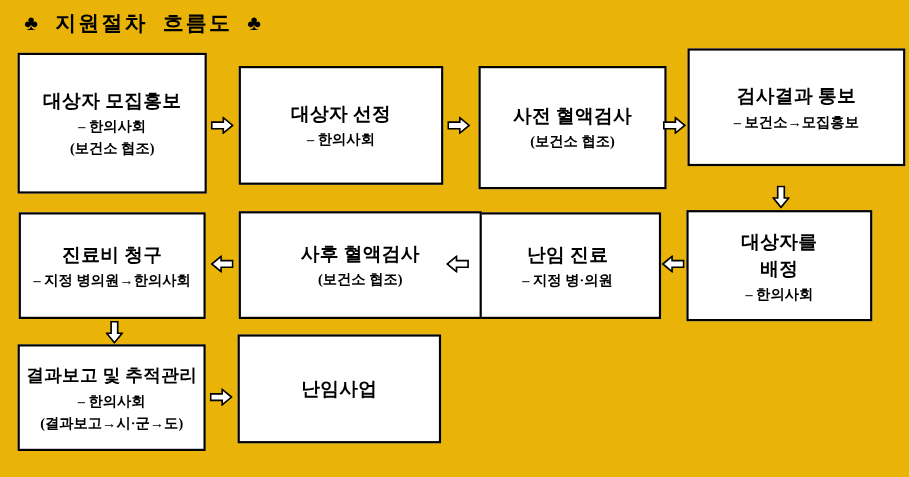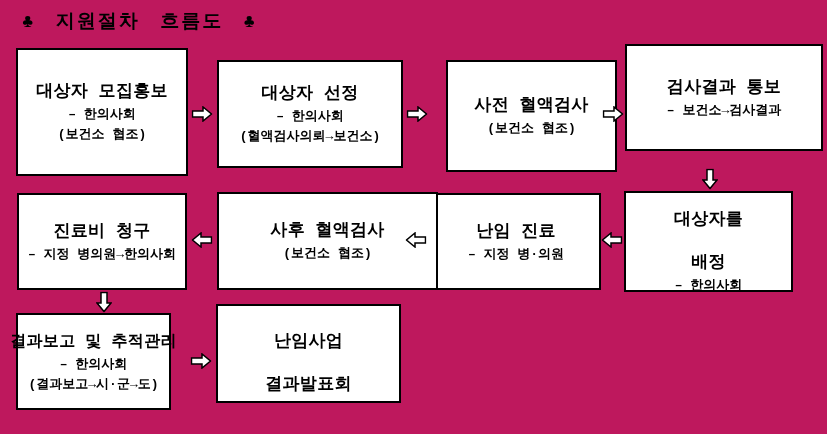--- a/index.html
+++ b/index.html
@@ -4,23 +4,23 @@
 <style>
   html, body {
     margin: 0;
     padding: 0;
     background: #ffffff;
   }
   .canvas {
     position: relative;
     width: 827px;
     height: 434px;
-    background: #be185d;
+    background: #eab308;
     color: #000000;
-    font-family: Liberation Mono, monospace;
+    font-family: Liberation Serif, serif;
     overflow: hidden;
   }
   .page-title {
     position: absolute;
     left: 22px;
     top: 8px;
     margin: 0;
     font-size: 19px;
     font-weight: 800;
     letter-spacing: 2px;
@@ -38,21 +38,21 @@
     justify-content: center;
     text-align: center;
   }
   .bt {
     font-size: 17px;
     font-weight: 800;
     line-height: 24px;
     letter-spacing: 0.3px;
     white-space: nowrap;
   }
-  .bt.tight { line-height: 25px; margin-top: 18px; }
+  .bt.tight { line-height: 25px; }
   .bs {
     font-size: 13px;
     font-weight: 600;
     line-height: 19px;
     white-space: nowrap;
     margin-top: 1px;
   }
   .arrow {
     position: absolute;
     transform: translate(-50%, -50%);
@@ -71,31 +71,30 @@
 
   <div class="box" style="left:16px;top:48px;width:172px;height:128px">
     <div class="bt">대상자 모집홍보</div>
     <div class="bs">– 한의사회</div>
     <div class="bs">(보건소 협조)</div>
   </div>
 
   <div class="box" style="left:217px;top:60px;width:186px;height:108px">
     <div class="bt">대상자 선정</div>
     <div class="bs">– 한의사회</div>
-    <div class="bs">(혈액검사의뢰→보건소)</div>
   </div>
 
-  <div class="box" style="left:446px;top:60px;width:171px;height:112px">
+  <div class="box" style="left:435px;top:60px;width:171px;height:112px">
     <div class="bt">사전 혈액검사</div>
     <div class="bs">(보건소 협조)</div>
   </div>
 
   <div class="box" style="left:625px;top:44px;width:198px;height:107px">
     <div class="bt">검사결과 통보</div>
-    <div class="bs">– 보건소→검사결과</div>
+    <div class="bs">– 보건소→모집홍보</div>
   </div>
 
   <div class="box" style="left:624px;top:191px;width:169px;height:101px">
     <div class="bt tight">대상자를</div>
     <div class="bt tight">배정</div>
     <div class="bs">– 한의사회</div>
   </div>
 
   <div class="box" style="left:431px;top:193px;width:170px;height:97px">
     <div class="bt">난임 진료</div>
@@ -105,29 +104,28 @@
   <div class="box" style="left:217px;top:192px;width:221px;height:98px">
     <div class="bt">사후 혈액검사</div>
     <div class="bs">(보건소 협조)</div>
   </div>
 
   <div class="box" style="left:17px;top:193px;width:170px;height:97px">
     <div class="bt">진료비 청구</div>
     <div class="bs">– 지정 병의원→한의사회</div>
   </div>
 
-  <div class="box" style="left:16px;top:313px;width:155px;height:97px">
+  <div class="box" style="left:16px;top:313px;width:171px;height:97px">
     <div class="bt" style="font-size:16px">결과보고 및 추적관리</div>
     <div class="bs">– 한의사회</div>
     <div class="bs">(결과보고→시·군→도)</div>
   </div>
 
   <div class="box" style="left:216px;top:304px;width:185px;height:99px">
     <div class="bt tight">난임사업</div>
-    <div class="bt tight">결과발표회</div>
   </div>
 
   <div class="arrow right" style="left:202px;top:114px">
     <svg width="21" height="16" viewBox="0 0 21 16">
         <polygon points="1,5 11.5,5 11.5,1 20,8 11.5,15 11.5,11 1,11" fill="#ffffff" stroke="#000000" stroke-width="1.5"></polygon>
       </svg>
   </div>
   <div class="arrow right" style="left:417px;top:114px">
     <svg width="21" height="16" viewBox="0 0 21 16">
         <polygon points="1,5 11.5,5 11.5,1 20,8 11.5,15 11.5,11 1,11" fill="#ffffff" stroke="#000000" stroke-width="1.5"></polygon>

